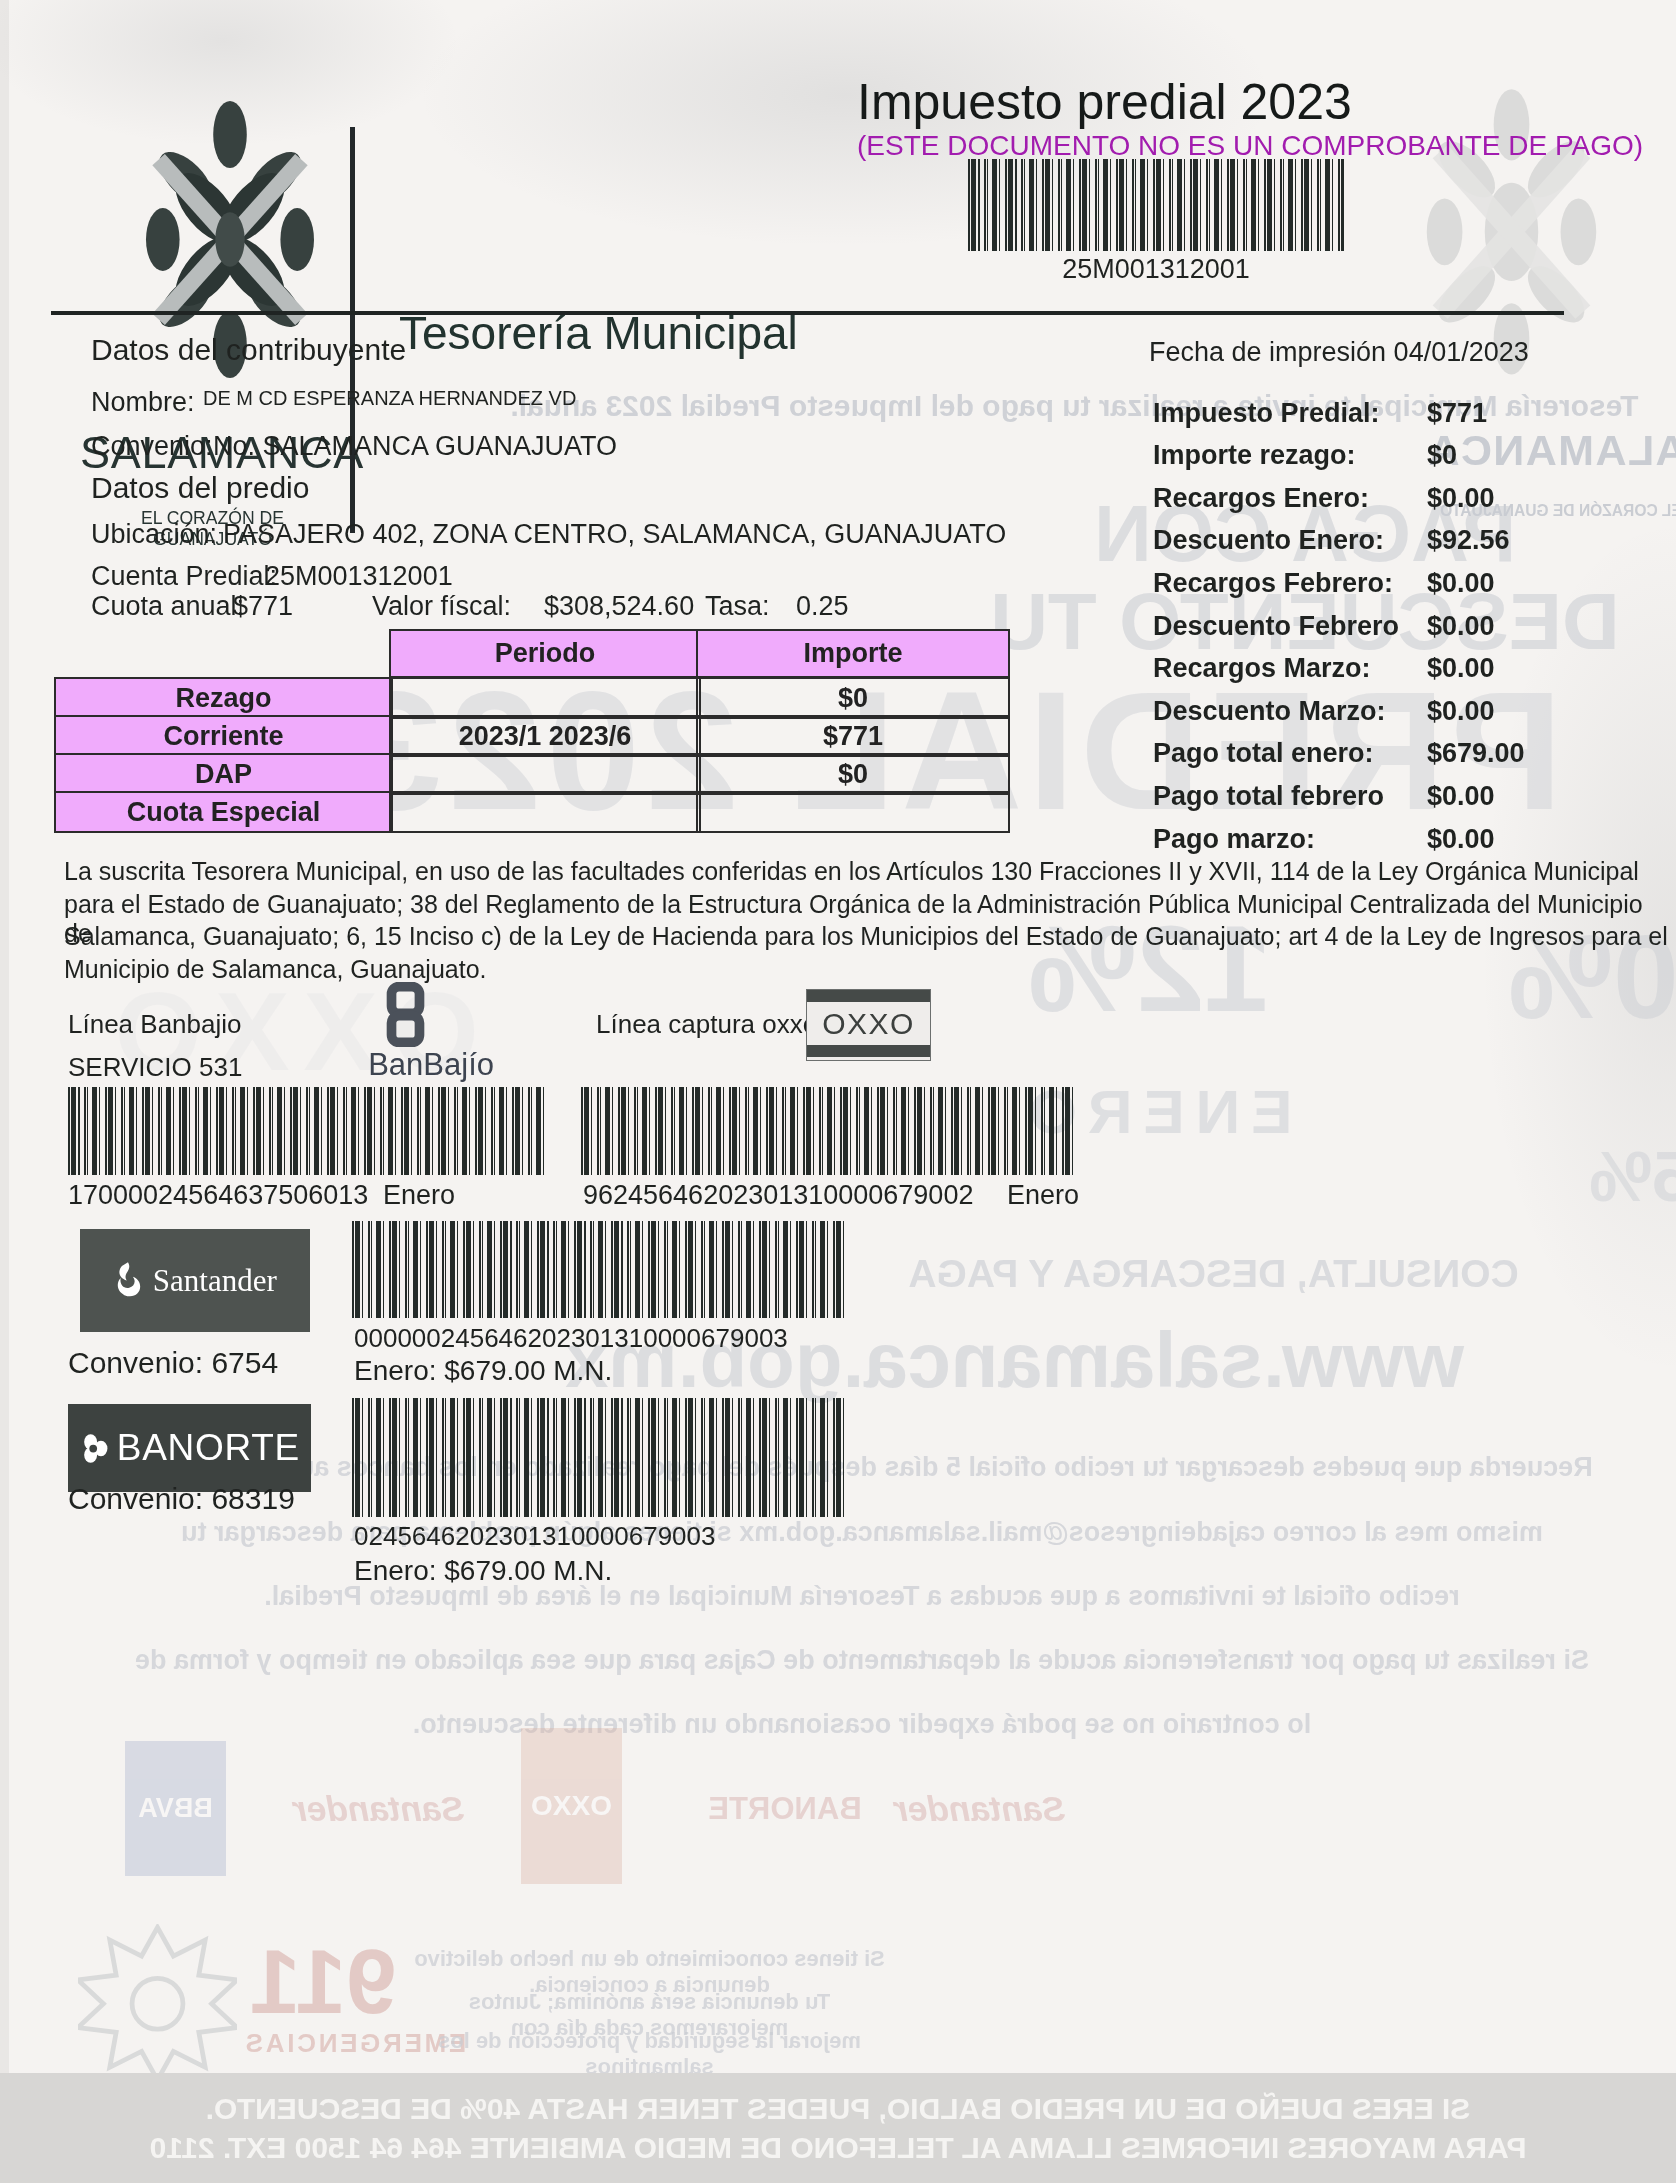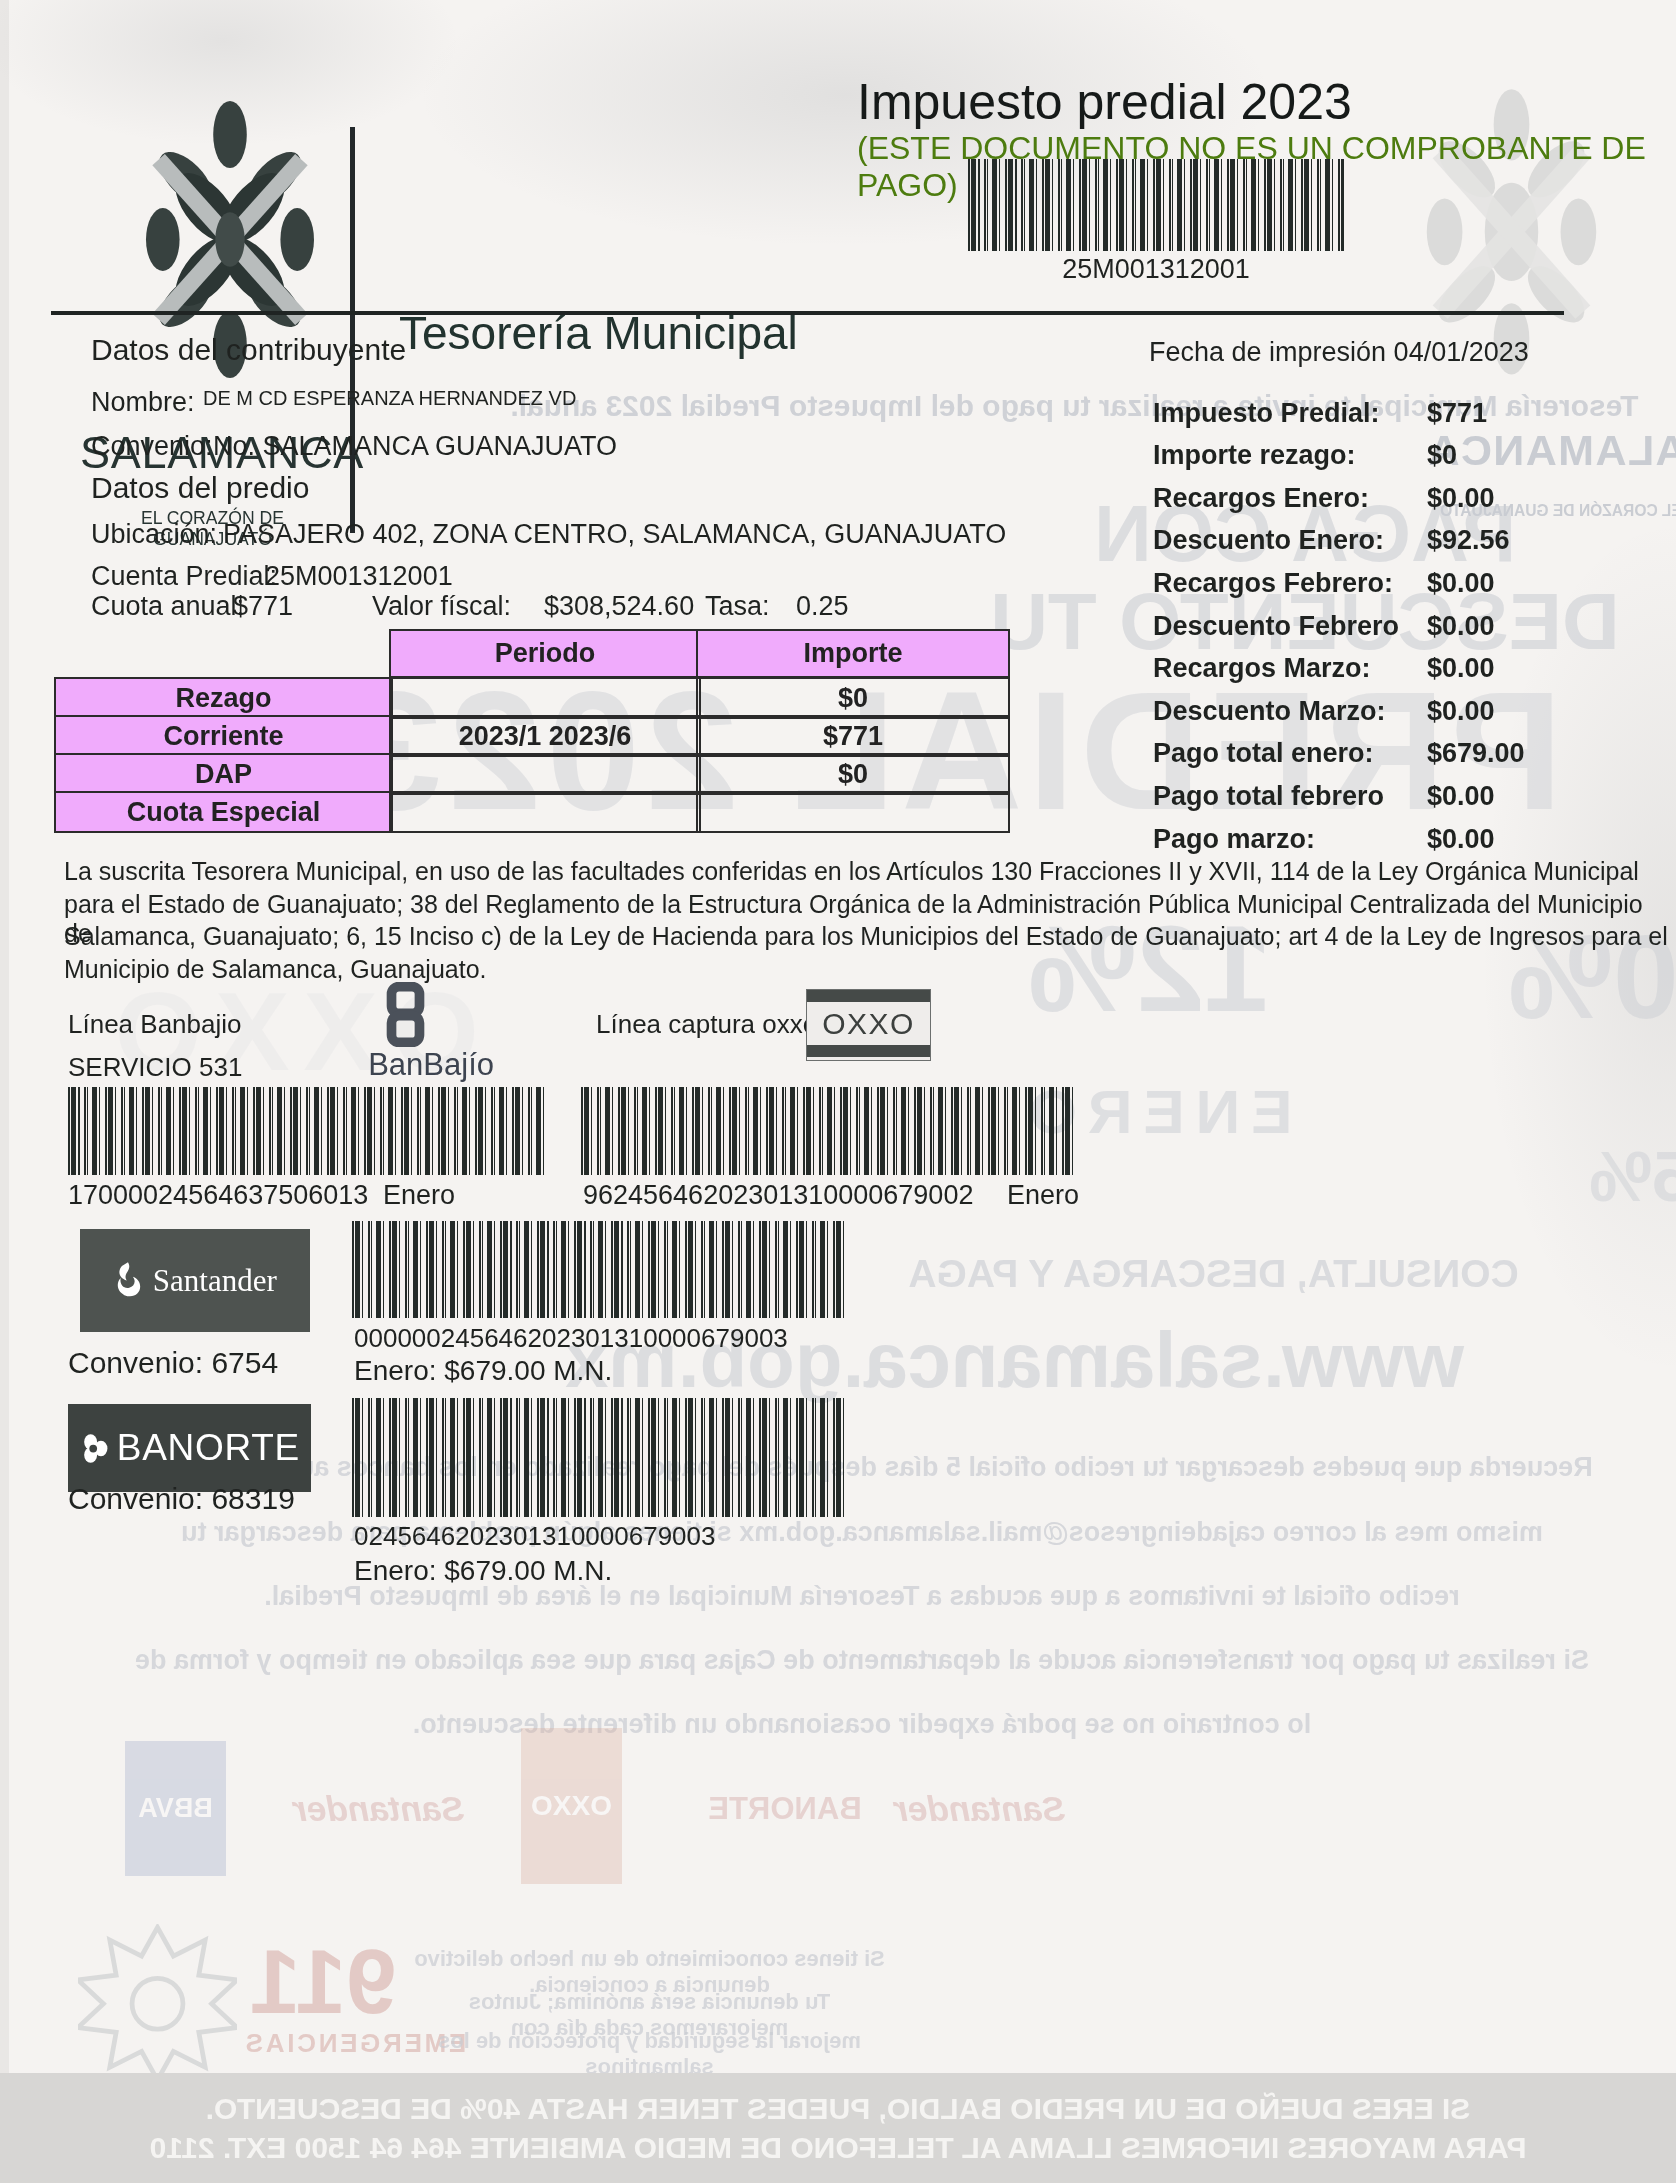--- a/index.html
+++ b/index.html
@@ -143,21 +143,21 @@
       <ellipse cx="50" cy="70" rx="7" ry="13" fill="#414b49"></ellipse>
     </svg>
     <div class="abs b" style="left:80px;top:427px;width:265px;text-align:center;font-size:45px;letter-spacing:0.7px;color:#273432">SALAMANCA</div>
     <div class="abs b" style="left:80px;top:508px;width:265px;text-align:center;font-size:17.6px;color:#273432">EL CORAZÓN DE GUANAJUATÓ</div>
 
     <div class="abs" style="left:350px;top:127px;width:5.4px;height:406px;background:#23282a"></div>
 
     <div class="abs b" style="left:399px;top:306px;font-size:46px;color:#22332f">Tesorería Municipal</div>
 
     <div class="abs b" style="left:857px;top:73px;font-size:50px;color:#161a19">Impuesto predial 2023</div>
-    <div class="abs b" style="left:857px;top:130px;font-size:32px;color:#4d7c0f">(ESTE DOCUMENTO NO ES UN COMPROBANTE DE PAGO)</div>
+    <div class="abs b" style="left:857px;top:130px;font-size:28px;color:#a21caf">(ESTE DOCUMENTO NO ES UN COMPROBANTE DE PAGO)</div>
 
     <div class="abs bc" style="left:968px;top:159px;width:376px;height:92px"></div>
     <div class="abs b center" style="left:968px;top:254px;width:376px;font-size:27px">25M001312001</div>
 
     <div class="abs" style="left:51px;top:311px;width:1513px;height:4px;background:#1f2423"></div>
 
     <div class="abs b" style="left:1149px;top:337px;font-size:27px">Fecha de impresión 04/01/2023</div>
 
     <div class="abs b" style="left:91px;top:333px;font-size:30px">Datos del contribuyente</div>
     <div class="abs b" style="left:91px;top:387px;font-size:27px">Nombre:</div>

